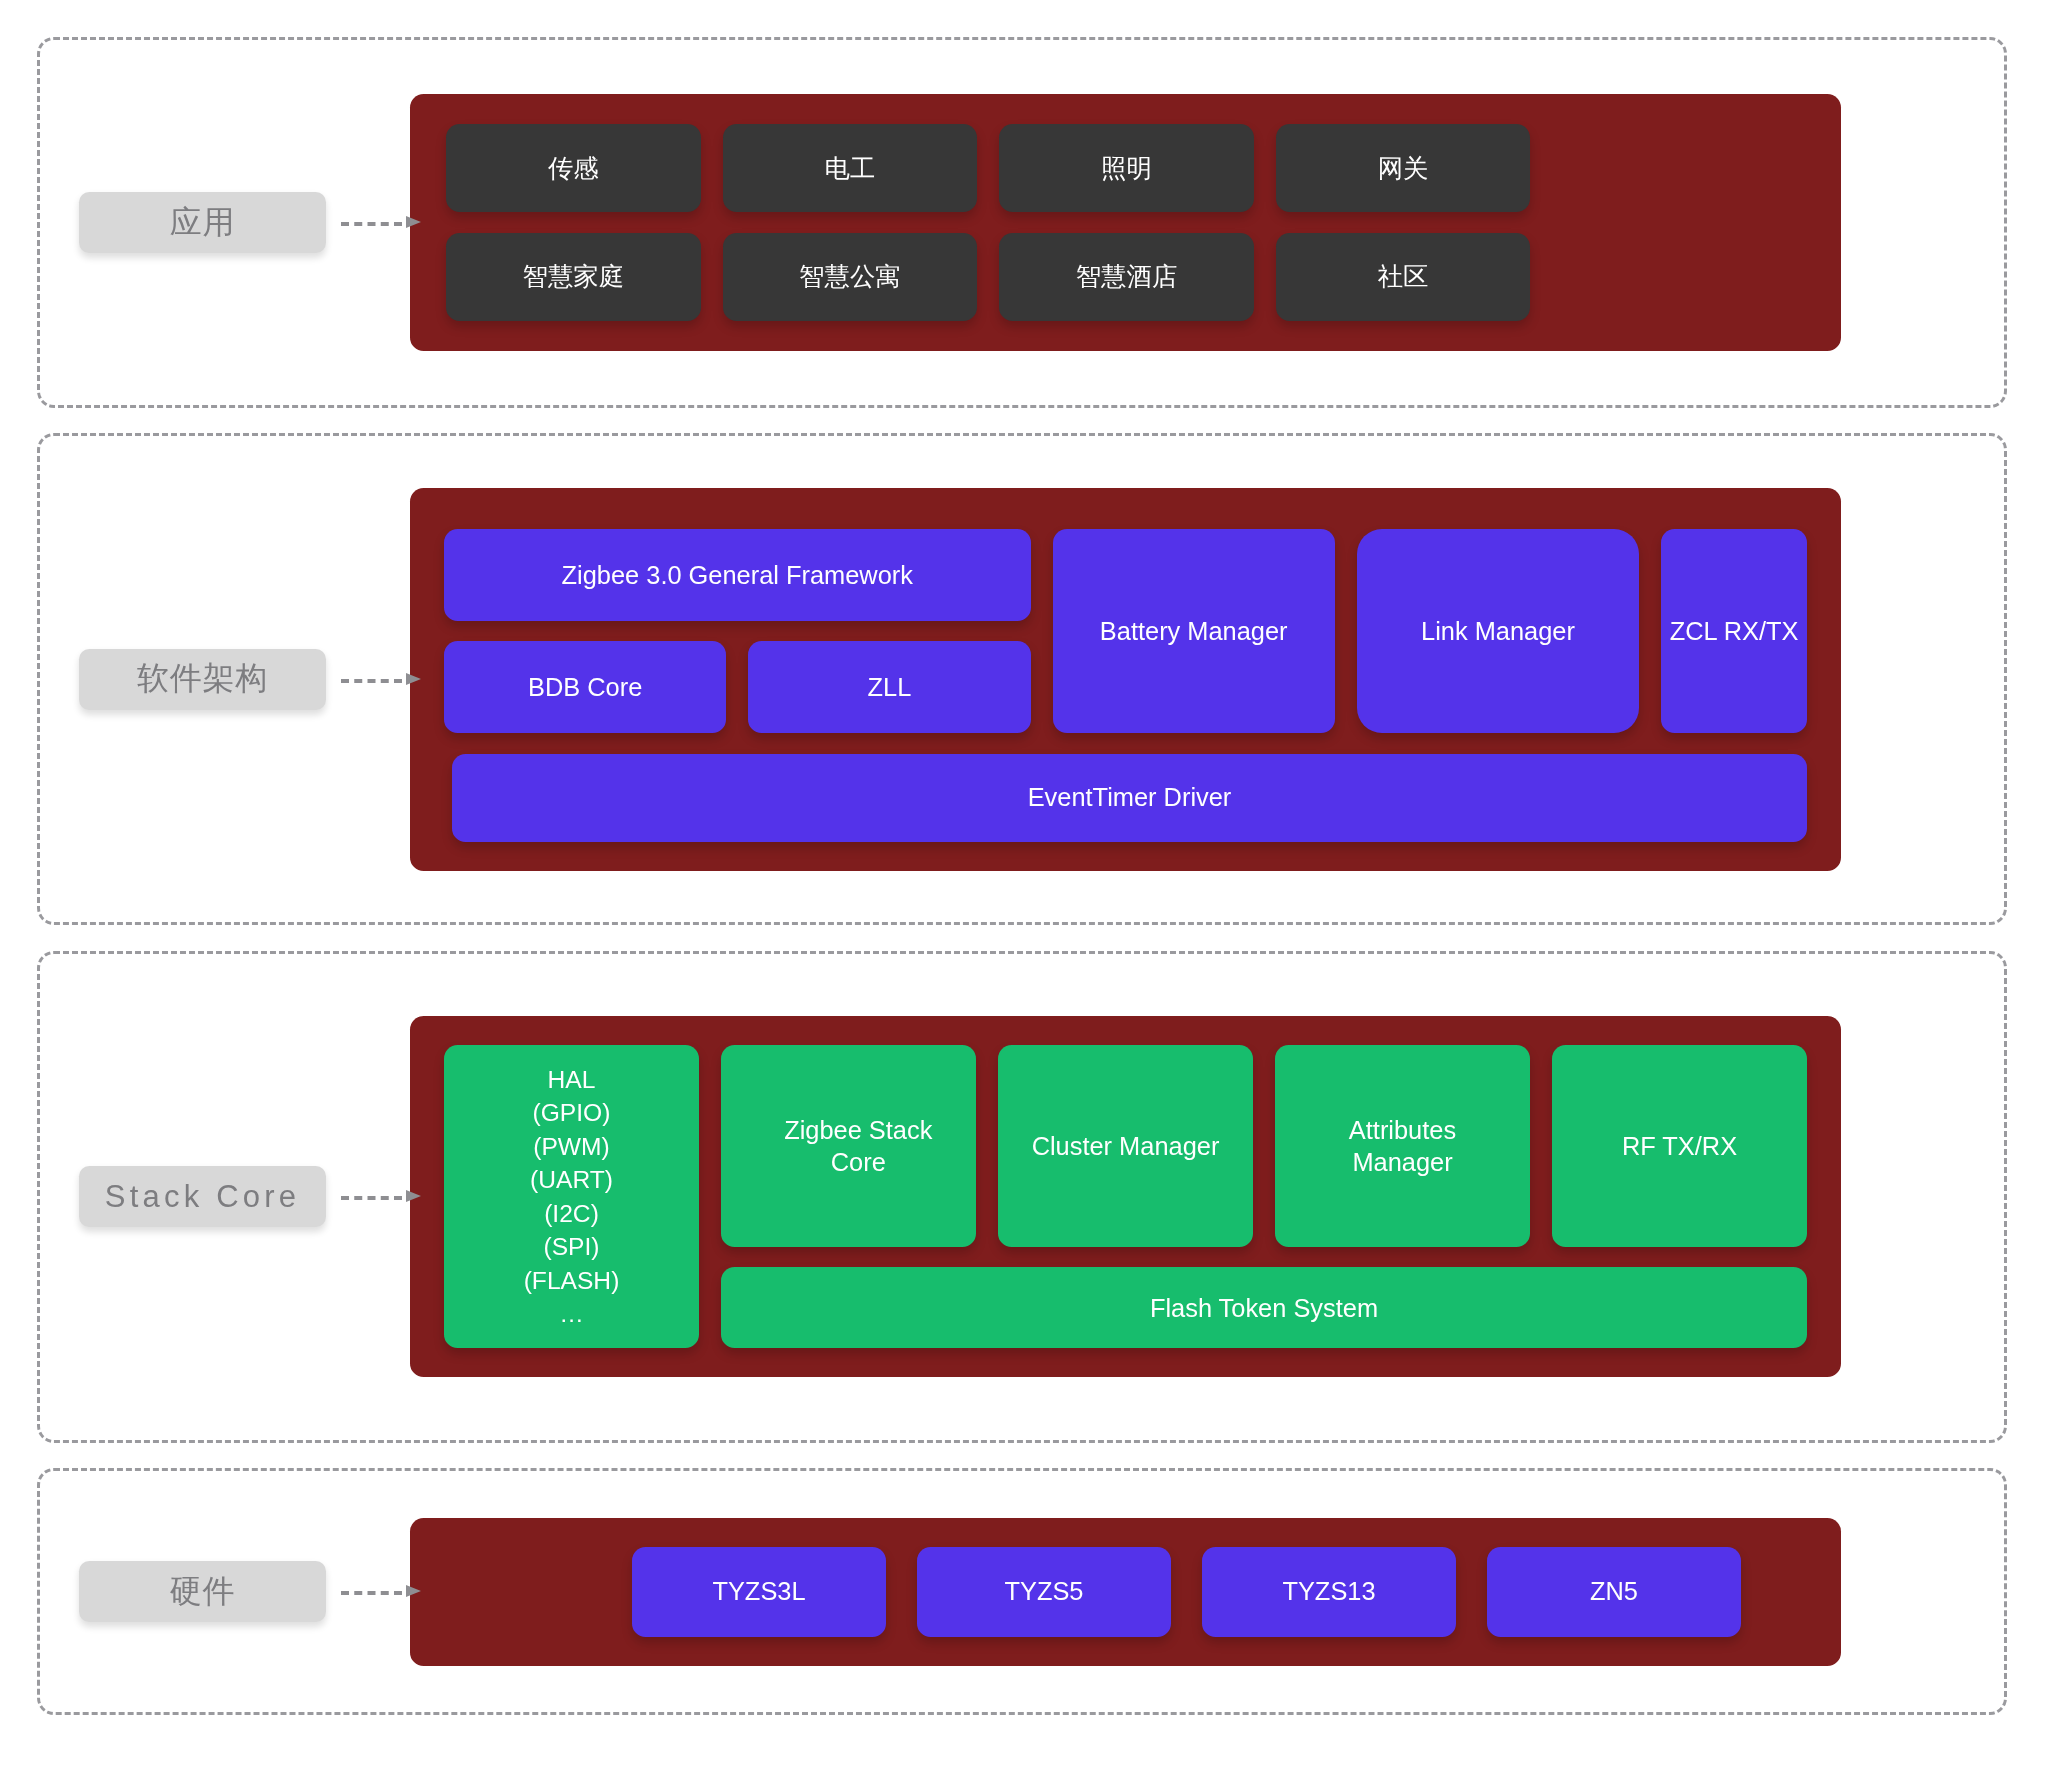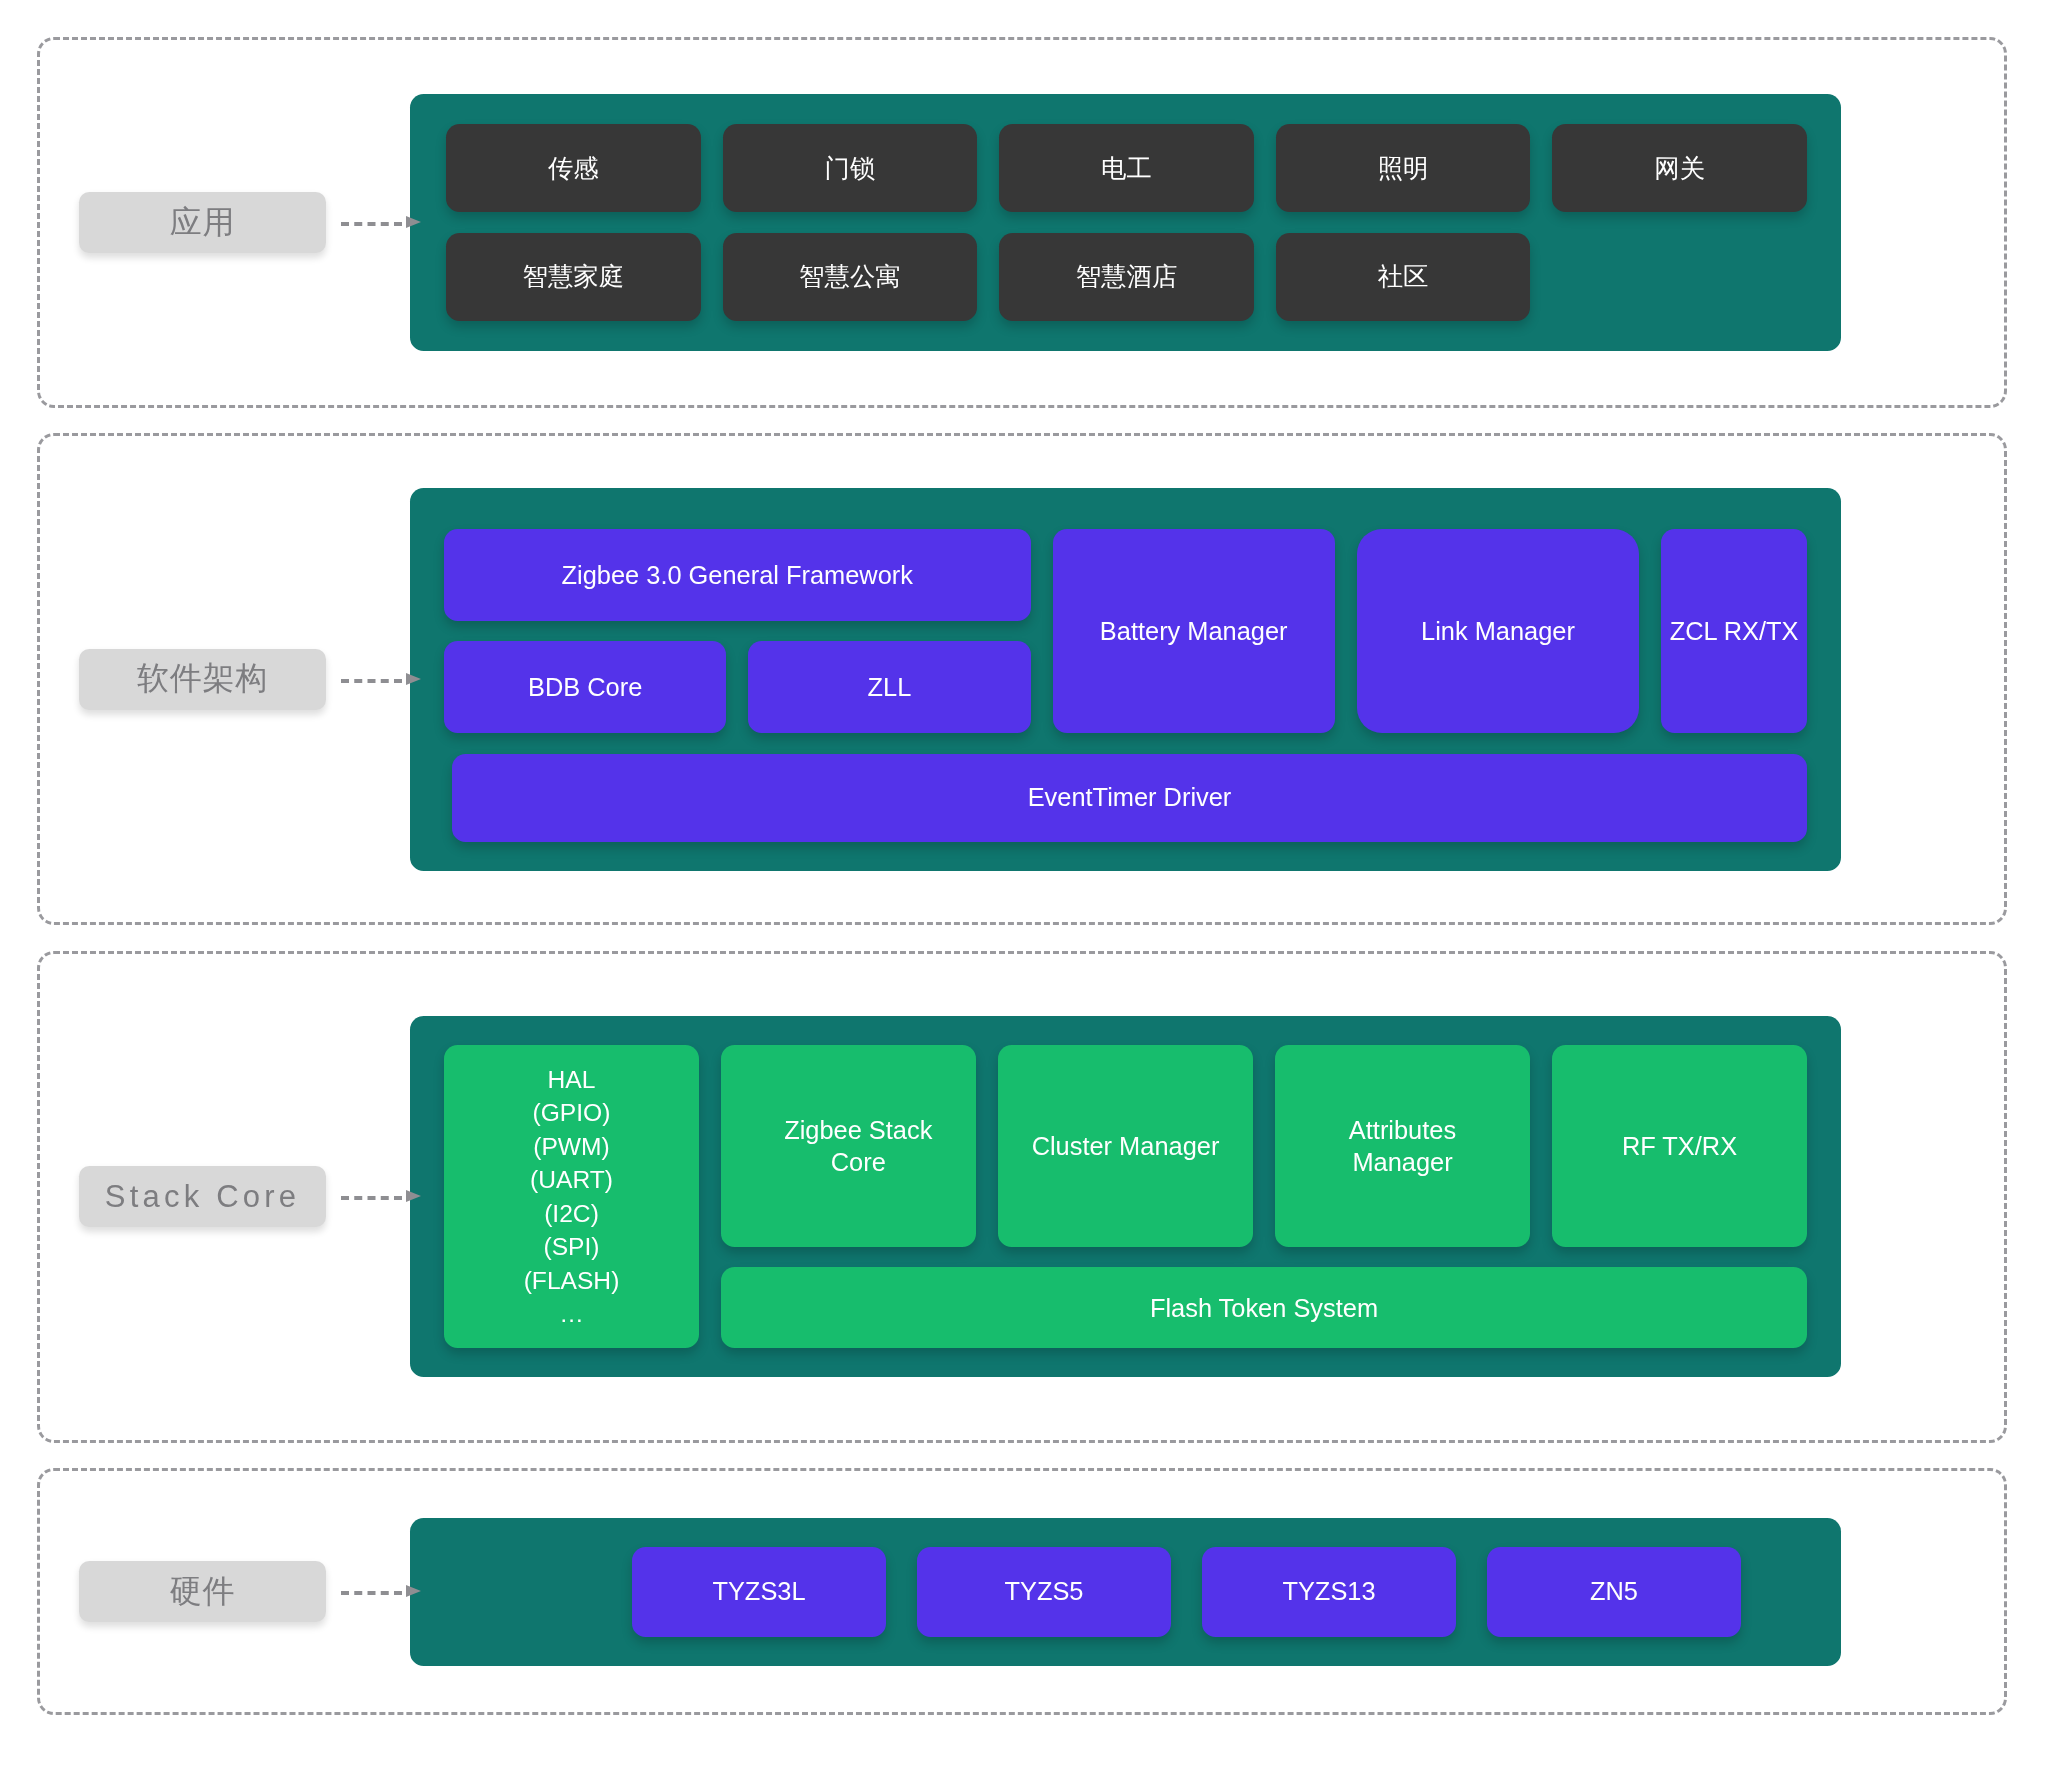--- a/index.html
+++ b/index.html
@@ -80,21 +80,21 @@
     top: 0;
     right: 0;
     width: 0; height: 0;
     border-top: 6.8px solid transparent;
     border-bottom: 6.8px solid transparent;
     border-left: 15.3px solid #8e8e92;
   }
 
   
   .panel {
-    background: #0f766e;
+    background: #7f1d1d;
     border-radius: 13.6px;
     flex: 1;
     margin-right: 163px;
     padding: 29px 34px;
     display: flex;
     flex-direction: column;
     gap: 20.3px;
   }
   .panel-app      { padding: 30.5px 34px 30.5px 36px; }
   .panel-hardware { padding: 29px 34px; }
@@ -172,21 +172,20 @@
     <div class="label-wrap">
       <div class="layer-label">应用</div>
       <div class="arrow">
         <div class="shaft"></div>
           <div class="head"></div>
       </div>
     </div>
     <div class="panel panel-app">
       <div class="app-grid">
         <div class="node dark">传感</div>
-        <div class="node dark">门锁</div>
         <div class="node dark">电工</div>
         <div class="node dark">照明</div>
         <div class="node dark">网关</div>
       </div>
       <div class="app-grid">
         <div class="node dark">智慧家庭</div>
         <div class="node dark">智慧公寓</div>
         <div class="node dark">智慧酒店</div>
         <div class="node dark">社区</div>
       </div>

